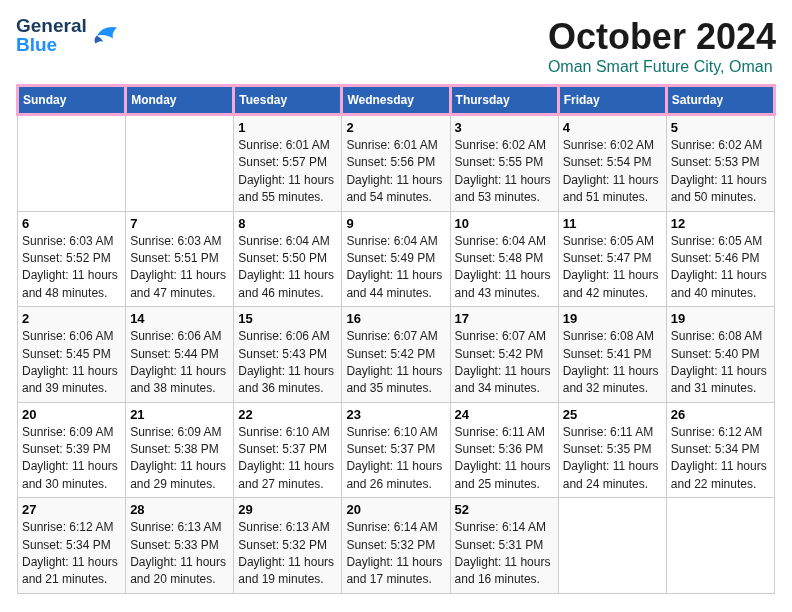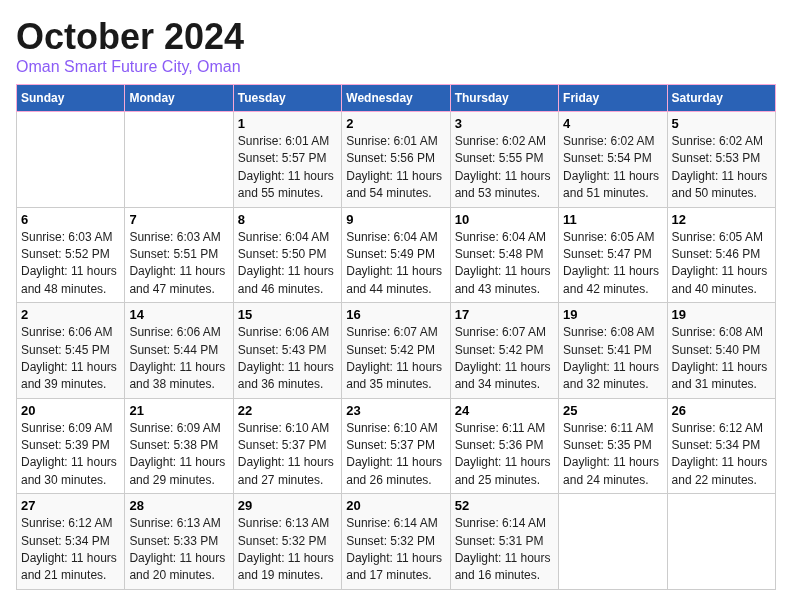--- a/index.html
+++ b/index.html
@@ -31,35 +31,35 @@
     .title-block {
       text-align: left;
     }
     .month-year {
       font-size: 36px;
       font-weight: bold;
       color: #1a1a1a;
     }
     .location {
       font-size: 16px;
-      color: #8b5cf6;
+      color: #0f766e;
     }
     table {
       width: 100%;
       border-collapse: collapse;
       font-size: 11px;
     }
     thead tr th {
       background: #2a62b6;
       color: #fff;
       padding: 6px 4px;
       text-align: left;
       font-size: 12px;
       font-weight: bold;
-      border: 1px solid #f9a8d4;
+      border: 3px solid #f9a8d4;
     }
     tbody tr td {
       vertical-align: top;
       padding: 4px;
       border: 1px solid #ccc;
       width: calc(100% / 7);
       min-height: 80px;
       height: 80px;
       background: #fff;
     }
@@ -76,20 +76,30 @@
       font-size: 12px;
       color: #222;
       line-height: 1.45;
     }
     .empty { background: #fff !important; }
   </style>
 </head>
 <body>
 
 <div class="header">
+  <div class="logo">
+    <div style="display:flex;flex-direction:column;align-items:flex-start;line-height:1">
+      <span style="font-size:19px;font-weight:bold;color:#1a3a5c;">General</span>
+      <span style="font-size:19px;font-weight:bold;color:#1e90ff;">Blue</span>
+    </div>
+    <svg class="logo-bird" viewBox="0 0 40 35" xmlns="http://www.w3.org/2000/svg">
+      <path d="M10 18 Q18 5 35 8 Q28 14 30 22 Q22 16 10 18Z" fill="#1e90ff"></path>
+      <path d="M10 18 Q5 22 8 28 Q14 24 18 26 Q14 20 10 18Z" fill="#2a62b6"></path>
+    </svg>
+  </div>
   <div class="title-block">
     <div class="month-year">October 2024</div>
     <div class="location">Oman Smart Future City, Oman</div>
   </div>
 </div>
 
 <table>
   <thead>
     <tr>
     <th>Sunday</th>

